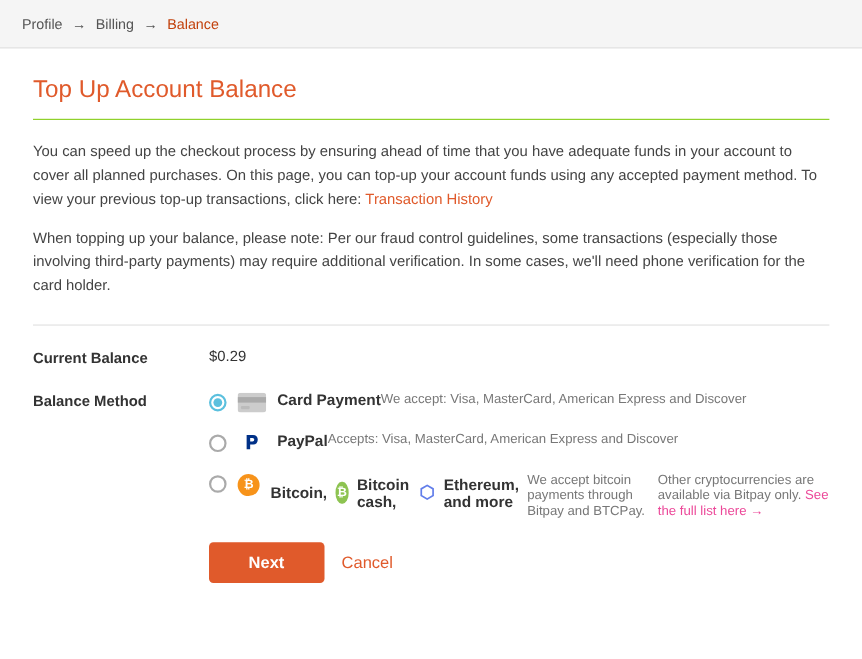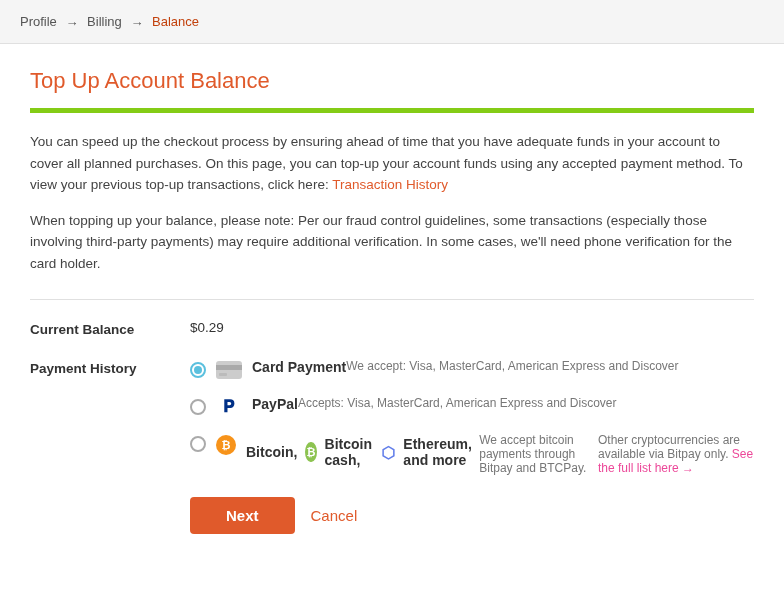--- a/index.html
+++ b/index.html
@@ -35,21 +35,21 @@
     .main-content {
       padding: 24px 30px 30px 30px;
     }
 
     .page-title {
       font-size: 22px;
       color: #e05a2b;
       font-weight: 400;
       margin-bottom: 18px;
       padding-bottom: 14px;
-      border-bottom: 5px solid #84cc16;
+      border-bottom: 1px solid #84cc16;
     }
 
     .description {
       font-size: 13.5px;
       color: #444;
       line-height: 1.6;
       margin-bottom: 14px;
     }
 
     .description a {
@@ -256,21 +256,21 @@
   <p class="fraud-note">When topping up your balance, please note: Per our fraud control guidelines, some transactions (especially those involving third-party payments) may require additional verification. In some cases, we'll need phone verification for the card holder.</p>
 
   <hr class="divider">
 
   <div class="form-row">
     <div class="form-label">Current Balance</div>
     <div class="form-value">$0.29</div>
   </div>
 
   <div class="form-row">
-    <div class="form-label">Payment History</div>
+    <div class="form-label">Balance Method</div>
     <div class="payment-options">
 
       <div class="payment-option">
         <div class="radio-btn selected"></div>
         <div class="payment-icon">
           <svg width="26" height="18" viewBox="0 0 26 18">
             <rect width="26" height="18" rx="3" fill="#cccccc"></rect>
             <rect y="4" width="26" height="5" fill="#aaaaaa"></rect>
             <rect x="3" y="12" width="8" height="3" rx="1" fill="#bbbbbb"></rect>
           </svg>

